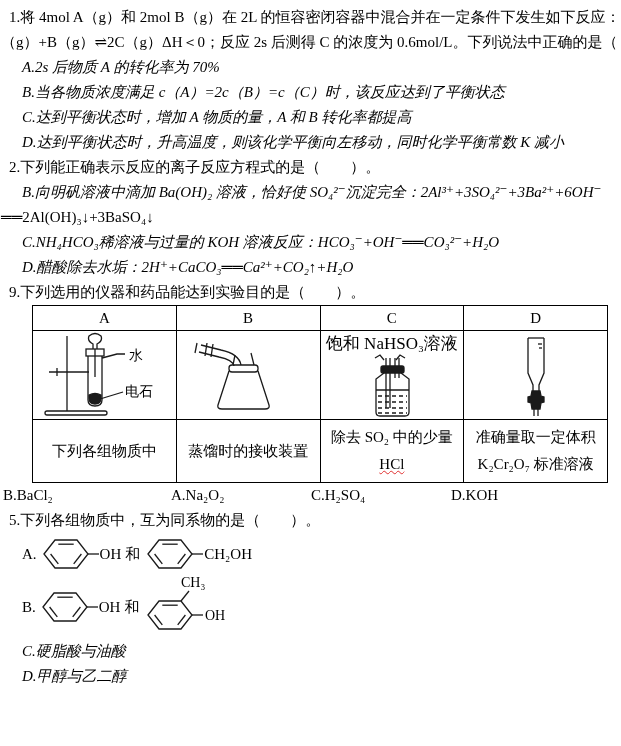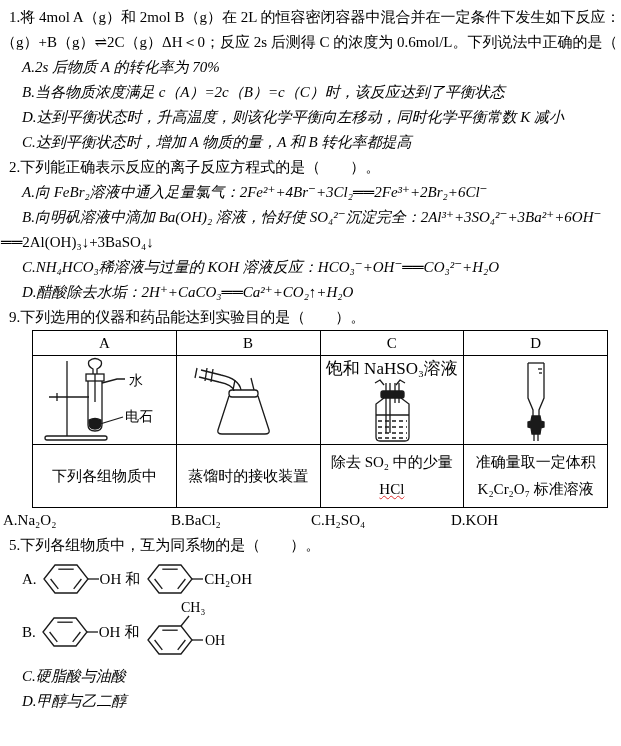--- a/index.html
+++ b/index.html
@@ -51,25 +51,24 @@
 </style>
 </head>
 <body>
 
 <div class="doc">
 
   <div class="line stem">1.将 4mol A（g）和 2mol B（g）在 2L 的恒容密闭容器中混合并在一定条件下发生如下反应：2A</div>
   <div class="line cont">（g）+B（g）⇌2C（g）ΔH＜0；反应 2s 后测得 C 的浓度为 0.6mol/L。下列说法中正确的是（　　　）。</div>
   <div class="line opt">A.2s 后物质 A 的转化率为 70%</div>
   <div class="line opt">B.当各物质浓度满足 c（A）=2c（B）=c（C）时，该反应达到了平衡状态</div>
+  <div class="line opt">C.达到平衡状态时，增加 A 物质的量，A 和 B 转化率都提高</div>
   <div class="line opt">D.达到平衡状态时，升高温度，则该化学平衡向左移动，同时化学平衡常数 K 减小</div>
-  <div class="line opt">C.达到平衡状态时，增加 A 物质的量，A 和 B 转化率都提高</div>
 
   <div class="line stem">2.下列能正确表示反应的离子反应方程式的是（　　）。</div>
-  <div class="line opt">A.向 FeBr₂溶液中通入足量氯气：2Fe²⁺+4Br⁻+3Cl₂══2Fe³⁺+2Br₂+6Cl⁻</div>
   <div class="line opt">B.向明矾溶液中滴加 Ba(OH)₂ 溶液，恰好使 SO₄²⁻沉淀完全：2Al³⁺+3SO₄²⁻+3Ba²⁺+6OH⁻</div>
   <div class="line cont">══2Al(OH)₃↓+3BaSO₄↓</div>
   <div class="line opt">C.NH₄HCO₃稀溶液与过量的 KOH 溶液反应：HCO₃⁻+OH⁻══CO₃²⁻+H₂O</div>
   <div class="line opt">D.醋酸除去水垢：2H⁺+CaCO₃══Ca²⁺+CO₂↑+H₂O</div>
 
   <div class="line stem">9.下列选用的仪器和药品能达到实验目的是（　　）。</div>
 
   <table class="appts">
     <tbody>
         <tr class="hdr">
@@ -168,22 +167,22 @@
       </td>
       <td>
         <span>准确量取一定体积</span><br>
         <span>K₂Cr₂O₇ 标准溶液</span>
       </td>
     </tr>
   </tbody>
     </table>
 
   <div class="line q4opts">
+    <span>B.BaCl₂</span>
     <span>A.Na₂O₂</span>
-    <span>B.BaCl₂</span>
     <span>C.H₂SO₄</span>
     <span>D.KOH</span>
   </div>
 
   <div class="line stem">5.下列各组物质中，互为同系物的是（　　）。</div>
 
   <div class="structrow row-a">
     <span class="lbl">A.</span>
     <svg width="60" height="38" viewBox="0 0 60 38">
       <path class="sk" d="M4,19 L15,5 L37,5 L48,19 L37,33 L15,33 Z"></path>

